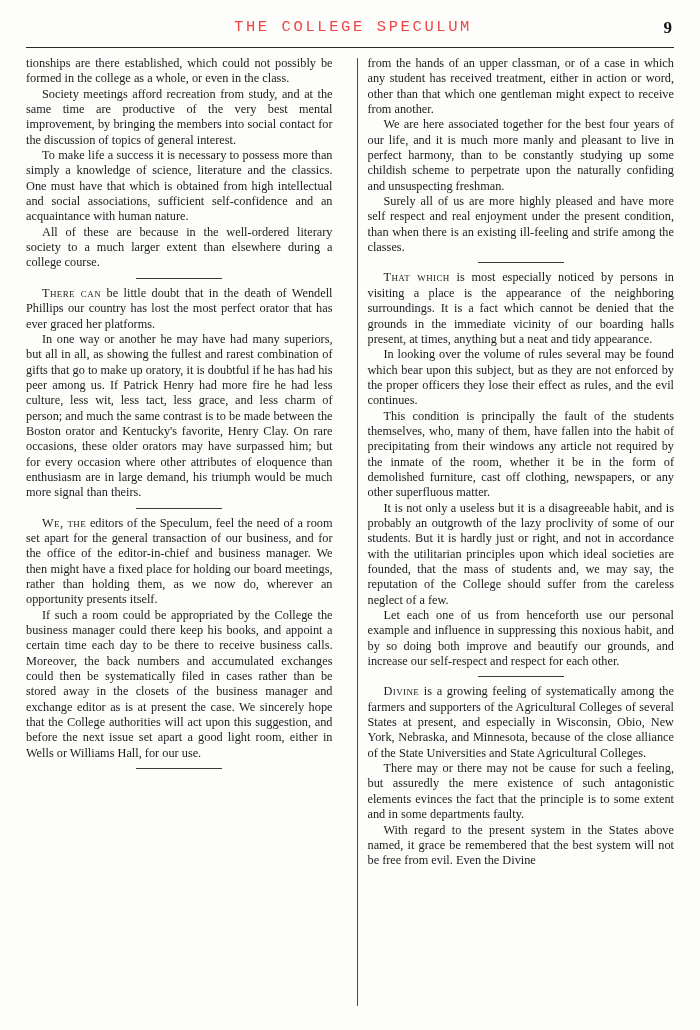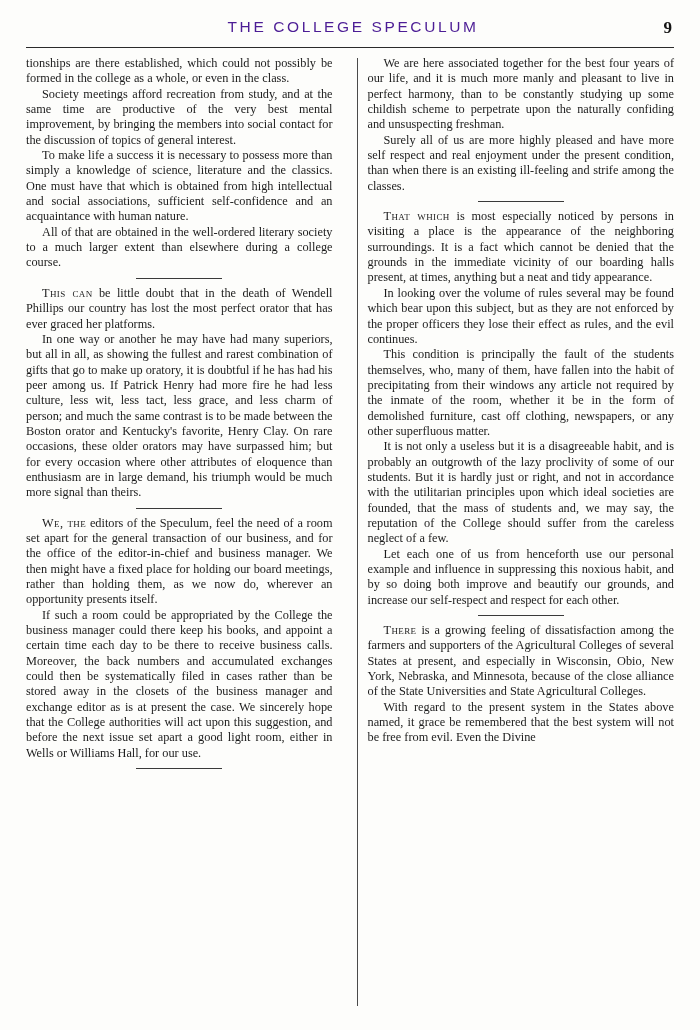--- a/index.html
+++ b/index.html
@@ -24,26 +24,26 @@
     overflow: hidden;
   }
   
   .running-head {
     position: relative;
     height: 26px;
     margin-bottom: 2px;
   }
   .head-title {
     text-align: center;
-    font-family: Liberation Sans, sans-serif;
+    font-family: Liberation Mono, monospace;
     font-size: 15.5px;
     letter-spacing: 2.6px;
     font-variant: small-caps;
     text-transform: uppercase;
-    color: #4c1d95;
+    color: #ef4444;
     padding-left: 6px;
   }
   .page-number {
     position: absolute;
     right: 2px;
     top: 0px;
     font-size: 17px;
     font-weight: bold;
     color: #141414;
   }
@@ -110,38 +110,40 @@
     <div class="head-title">The College Speculum</div>
     <div class="page-number">9</div>
   </div>
   <hr class="head-rule">
 
   <div class="columns">
     <div class="col col-left" id="col-left">
         <p class="para noindent">tionships are there established, which could not possibly be formed in the college as a whole, or even in the class.</p>
         <p class="para">Society meetings afford recreation from study, and at the same time are productive of the very best mental improvement, by bringing the members into social contact for the discussion of topics of general interest.</p>
         <p class="para">To make life a success it is necessary to possess more than simply a knowledge of science, literature and the classics. One must have that which is obtained from high intellectual and social associations, sufficient self-confidence and an acquaintance with human nature.</p>
-        <p class="para">All of that are obtained in the well-ordered literary society to a much larger extent than elsewhere during a college course.</p>
+        <p class="para">All of these are because in the well-ordered literary society to a much larger extent than elsewhere during a college course.</p>
         <hr class="sep">
-        <p class="para"><span class="smallcaps">This can</span><span> be little doubt that in the death of Wendell Phillips our country has lost the most perfect orator that has ever graced her platforms.</span></p>
+        <p class="para"><span class="smallcaps">There can</span><span> be little doubt that in the death of Wendell Phillips our country has lost the most perfect orator that has ever graced her platforms.</span></p>
         <p class="para">In one way or another he may have had many superiors, but all in all, as showing the fullest and rarest combination of gifts that go to make up oratory, it is doubtful if he has had his peer among us. If Patrick Henry had more fire he had less culture, less wit, less tact, less grace, and less charm of person; and much the same contrast is to be made between the Boston orator and Kentucky's favorite, Henry Clay. On rare occasions, these older orators may have surpassed him; but for every occasion where other attributes of eloquence than enthusiasm are in large demand, his triumph would be much more signal than theirs.</p>
         <hr class="sep">
         <p class="para"><span class="smallcaps">We, the</span><span> editors of the Speculum, feel the need of a room set apart for the general transaction of our business, and for the office of the editor-in-chief and business manager. We then might have a fixed place for holding our board meetings, rather than holding them, as we now do, wherever an opportunity presents itself.</span></p>
         <p class="para">If such a room could be appropriated by the College the business manager could there keep his books, and appoint a certain time each day to be there to receive business calls. Moreover, the back numbers and accumulated exchanges could then be systematically filed in cases rather than be stored away in the closets of the business manager and exchange editor as is at present the case. We sincerely hope that the College authorities will act upon this suggestion, and before the next issue set apart a good light room, either in Wells or Williams Hall, for our use.</p>
         <hr class="sep">
       </div>
     <div class="col-divider"></div>
     <div class="col col-right" id="col-right">
+        <p class="para noindent">from the hands of an upper classman, or of a case in which any student has received treatment, either in action or word, other than that which one gentleman might expect to receive from another.</p>
         <p class="para">We are here associated together for the best four years of our life, and it is much more manly and pleasant to live in perfect harmony, than to be constantly studying up some childish scheme to perpetrate upon the naturally confiding and unsuspecting freshman.</p>
         <p class="para">Surely all of us are more highly pleased and have more self respect and real enjoyment under the present condition, than when there is an existing ill-feeling and strife among the classes.</p>
         <hr class="sep">
         <p class="para"><span class="smallcaps">That which</span><span> is most especially noticed by persons in visiting a place is the appearance of the neighboring surroundings. It is a fact which cannot be denied that the grounds in the immediate vicinity of our boarding halls present, at times, anything but a neat and tidy appearance.</span></p>
         <p class="para">In looking over the volume of rules several may be found which bear upon this subject, but as they are not enforced by the proper officers they lose their effect as rules, and the evil continues.</p>
         <p class="para">This condition is principally the fault of the students themselves, who, many of them, have fallen into the habit of precipitating from their windows any article not required by the inmate of the room, whether it be in the form of demolished furniture, cast off clothing, newspapers, or any other superfluous matter.</p>
         <p class="para">It is not only a useless but it is a disagreeable habit, and is probably an outgrowth of the lazy proclivity of some of our students. But it is hardly just or right, and not in accordance with the utilitarian principles upon which ideal societies are founded, that the mass of students and, we may say, the reputation of the College should suffer from the careless neglect of a few.</p>
         <p class="para">Let each one of us from henceforth use our personal example and influence in suppressing this noxious habit, and by so doing both improve and beautify our grounds, and increase our self-respect and respect for each other.</p>
         <hr class="sep">
-        <p class="para"><span class="smallcaps">There</span><span> is a growing feeling of dissatisfaction among the farmers and supporters of the Agricultural Colleges of several States at present, and especially in Wisconsin, Obio, New York, Nebraska, and Minnesota, because of the close alliance of the State Universities and State Agricultural Colleges.</span></p>
+        <p class="para"><span class="smallcaps">Divine</span><span> is a growing feeling of systematically among the farmers and supporters of the Agricultural Colleges of several States at present, and especially in Wisconsin, Obio, New York, Nebraska, and Minnesota, because of the close alliance of the State Universities and State Agricultural Colleges.</span></p>
+        <p class="para">There may or there may not be cause for such a feeling, but assuredly the mere existence of such antagonistic elements evinces the fact that the principle is to some extent and in some departments faulty.</p>
         <p class="para">With regard to the present system in the States above named, it grace be remembered that the best system will not be free from evil. Even the Divine</p>
       </div>
   </div>
 
 </div>
 
 </body></html>

